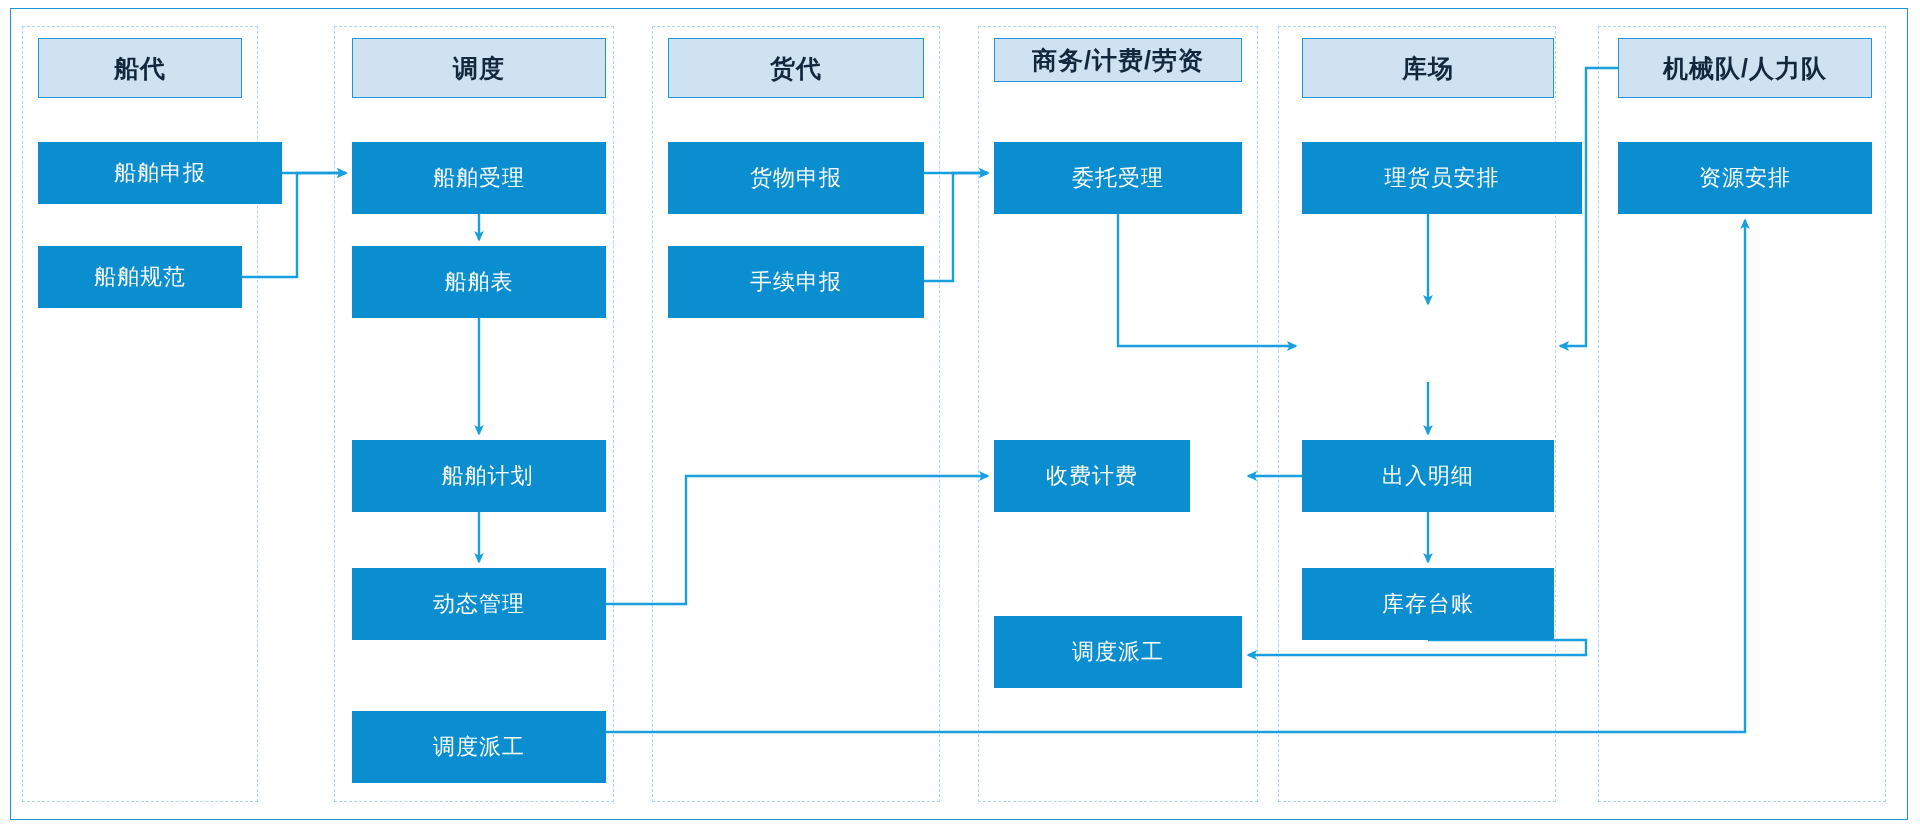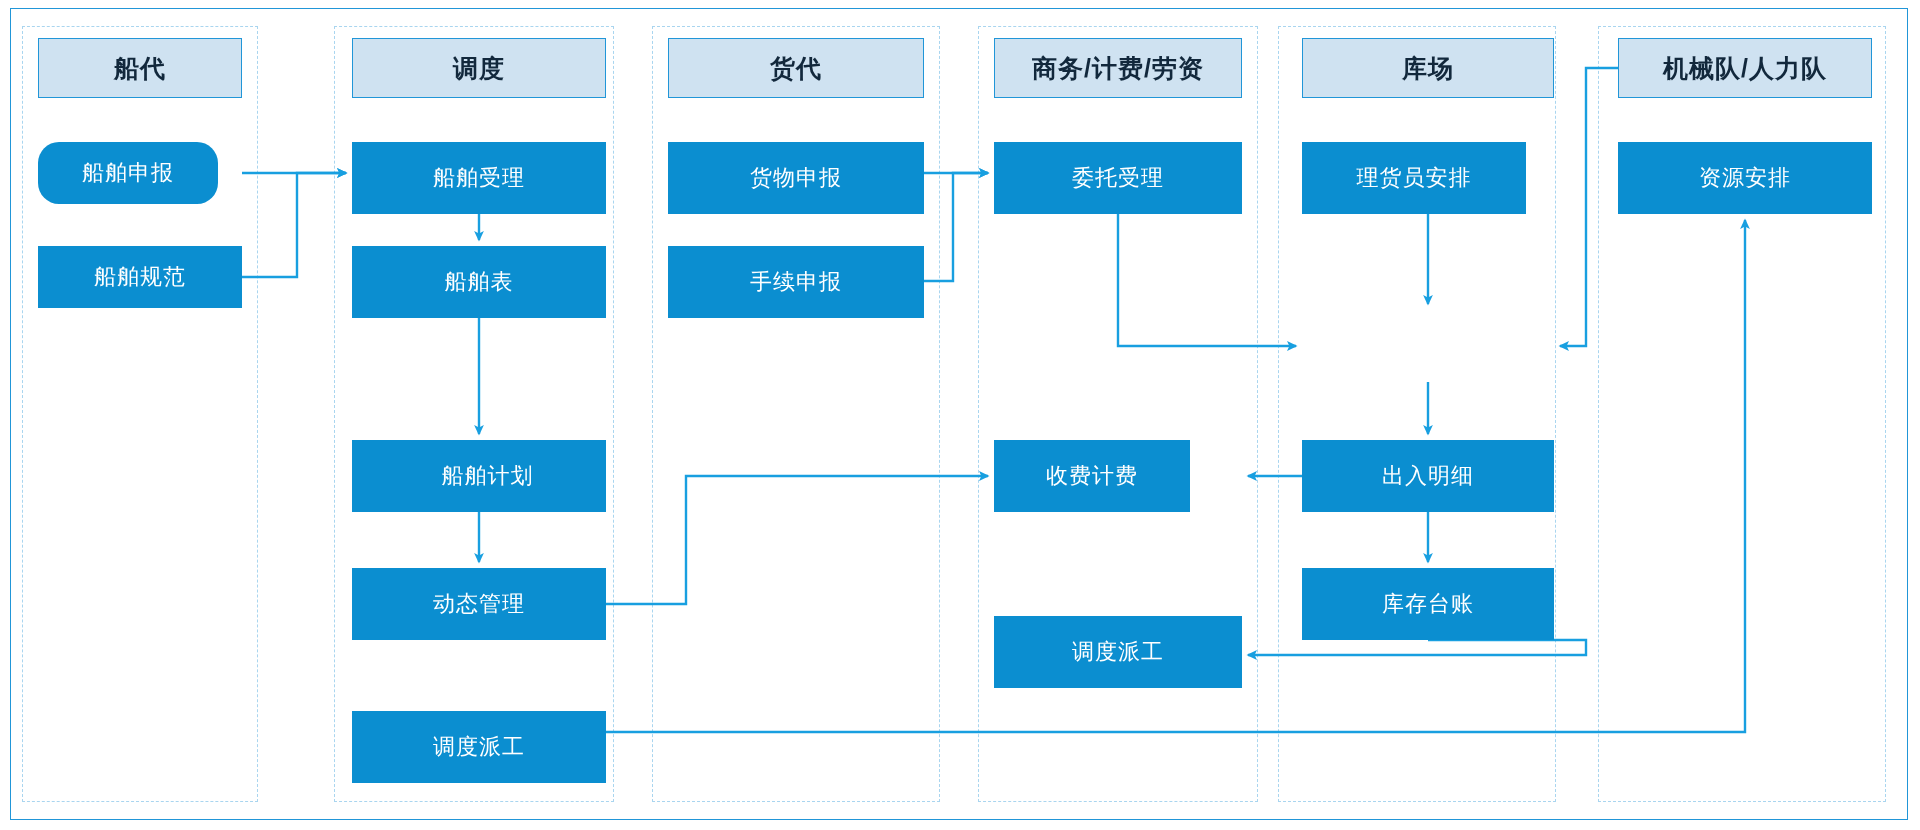--- a/index.html
+++ b/index.html
@@ -123,31 +123,31 @@
 
   <div class="lane-header" style="left:38px;top:38px;width:204px;height:60px;">
     <span>船代</span>
   </div>
   <div class="lane-header" style="left:352px;top:38px;width:254px;height:60px;">
     <span>调度</span>
   </div>
   <div class="lane-header" style="left:668px;top:38px;width:256px;height:60px;">
     <span>货代</span>
   </div>
-  <div class="lane-header" style="left:994px;top:38px;width:248px;height:60px;">
+  <div class="lane-header" style="left:994px;top:38px;width:248px;height:44px;">
     <span>商务/计费/劳资</span>
   </div>
   <div class="lane-header" style="left:1302px;top:38px;width:252px;height:60px;">
     <span>库场</span>
   </div>
   <div class="lane-header" style="left:1618px;top:38px;width:254px;height:60px;">
     <span>机械队/人力队</span>
   </div>
 
-  <div class="node" style="left:38px;top:142px;width:180px;height:62px;border-radius:21px;">
+  <div class="node" style="left:38px;top:142px;width:244px;height:62px;">
     <span>船舶申报</span>
   </div>
   <div class="node" style="left:38px;top:246px;width:204px;height:62px;">
     <span>船舶规范</span>
   </div>
 
   <div class="node" style="left:352px;top:142px;width:254px;height:72px;">
     <span>船舶受理</span>
   </div>
   <div class="node" style="left:352px;top:246px;width:254px;height:72px;">
@@ -173,21 +173,21 @@
   <div class="node" style="left:994px;top:142px;width:248px;height:72px;">
     <span>委托受理</span>
   </div>
   <div class="node" style="left:994px;top:440px;width:196px;height:72px;">
     <span>收费计费</span>
   </div>
   <div class="node" style="left:994px;top:616px;width:248px;height:72px;">
     <span>调度派工</span>
   </div>
 
-  <div class="node" style="left:1302px;top:142px;width:224px;height:72px;">
+  <div class="node" style="left:1302px;top:142px;width:280px;height:72px;">
     <span>理货员安排</span>
   </div>
   <div class="node" style="left:1302px;top:440px;width:252px;height:72px;">
     <span>出入明细</span>
   </div>
   <div class="node" style="left:1302px;top:568px;width:252px;height:72px;">
     <span>库存台账</span>
   </div>
 
   <div class="node" style="left:1618px;top:142px;width:254px;height:72px;">

